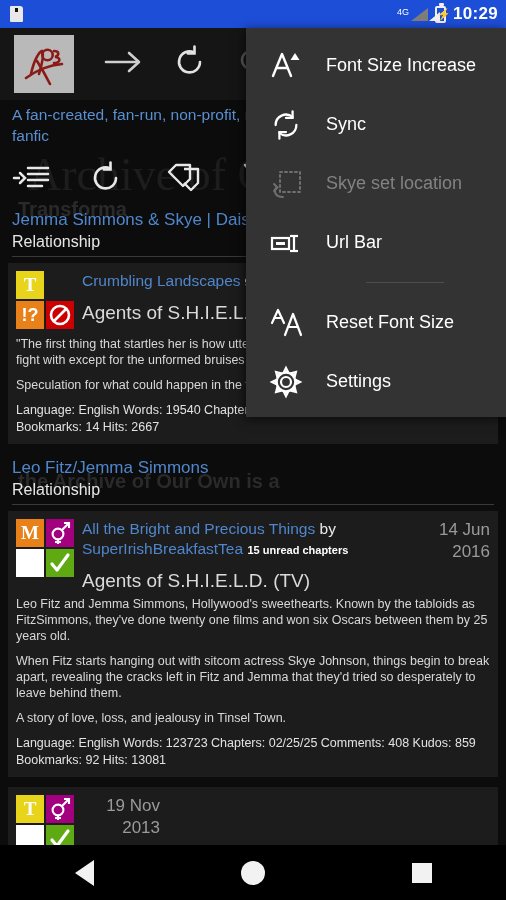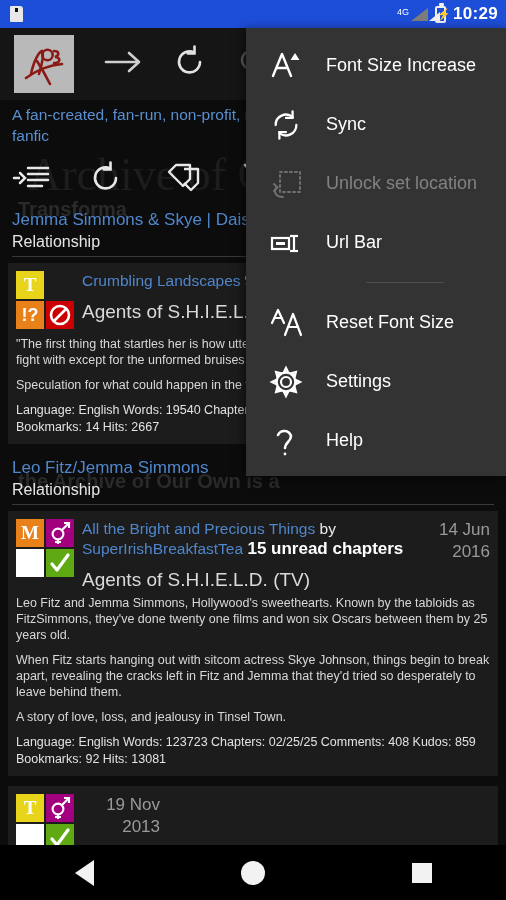--- a/index.html
+++ b/index.html
@@ -106,21 +106,21 @@
   .tiles{ width:58px; flex:none; display:grid; grid-template-columns:28px 28px; grid-template-rows:28px 28px; gap:2px; }
   .tile{ width:28px;height:28px; display:flex; align-items:center; justify-content:center;
          font-size:19px; font-weight:bold; color:#fff; font-family:"Liberation Serif", serif; }
   .tile.quad{ display:grid; grid-template-columns:1fr 1fr; grid-template-rows:1fr 1fr; gap:0; }
   .tile.quad i{ display:block; }
   .tile.mono{ font-family:"Liberation Sans", sans-serif; }
   .card-head{ flex:1; min-width:0; }
   .work-title{ color:#4f86cc; font-size:15.5px; line-height:20px; }
   .work-title .by{ color:#e8e8e8; }
   .work-title .author{ color:#4f86cc; }
-  .unread{ color:#ffffff; font-size:17px; font-weight:bold; }
+  .unread{ color:#ffffff; font-size:11px; font-weight:bold; }
   .fandom{ color:#dadada; font-size:19px; line-height:17px; margin-top:12px; }
   .date{
     flex:none; color:#9a9a9a; font-size:17px; line-height:22px; text-align:right;
     padding-left:6px; width:78px;
   }
   .summary{ color:#d8d8d8; font-size:12.5px; line-height:16px; margin-top:7px; }
   .summary p{ margin-bottom:9px; }
   .stats{ color:#e2e2e2; font-size:12.5px; line-height:17px; margin-top:4px; }
 
   
@@ -422,21 +422,21 @@
       <div class="menu-item disabled">
         <span class="menu-ico">
           <svg width="34" height="34" viewBox="0 0 34 34">
             <g fill="none" stroke="currentColor" stroke-width="2" stroke-linecap="round">
               <rect x="11" y="5" width="20" height="20" stroke-dasharray="2 3"></rect>
               <path d="M14 30 C6 30, 4 24, 8 20"></path>
               <path d="M5 17 L8.5 20.5 L5 24"></path>
             </g>
           </svg>
         </span>
-        <span class="menu-label">Unlock set location</span>
+        <span class="menu-label">Skye set location</span>
       </div>
       <div class="menu-item">
         <span class="menu-ico">
           <svg width="34" height="30" viewBox="0 0 34 30">
             <g fill="none" stroke="currentColor" stroke-width="2.2">
               <rect x="3" y="10" width="17" height="11"></rect>
               <path d="M7 15.5 H16" stroke-width="3"></path>
               <path d="M25 8 V23"></path>
               <path d="M21 8 H29"></path>
               <path d="M21 23 H29"></path>
@@ -471,31 +471,20 @@
               <path d="M7.1 7.1 L11.4 8.2 L8.2 11.4 Z"></path>
               <path d="M26.9 26.9 L22.6 25.8 L25.8 22.6 Z"></path>
               <path d="M7.1 26.9 L8.2 22.6 L11.4 25.8 Z"></path>
               <path d="M26.9 7.1 L25.8 11.4 L22.6 8.2 Z"></path>
               <circle cx="17" cy="17" r="9.3"></circle>
             </g>
           </svg>
         </span>
         <span class="menu-label">Settings</span>
       </div>
-      <div class="menu-item">
-        <span class="menu-ico">
-          <svg width="34" height="34" viewBox="0 0 34 34">
-            <g fill="none" stroke="currentColor" stroke-width="2.6" stroke-linecap="round">
-              <path d="M9 11 A7 7 0 0 1 22 12 C22 18, 16 18, 16 24"></path>
-              <circle cx="16" cy="30" r="1.4" fill="currentColor" stroke="none"></circle>
-            </g>
-          </svg>
-        </span>
-        <span class="menu-label">Help</span>
-      </div>
     </div>
 
   <div class="navbar">
     <div class="nav-btn">
         <span class="nv-back"></span>
       </div>
     <div class="nav-btn">
         <span class="nv-home"></span>
       </div>
     <div class="nav-btn">

